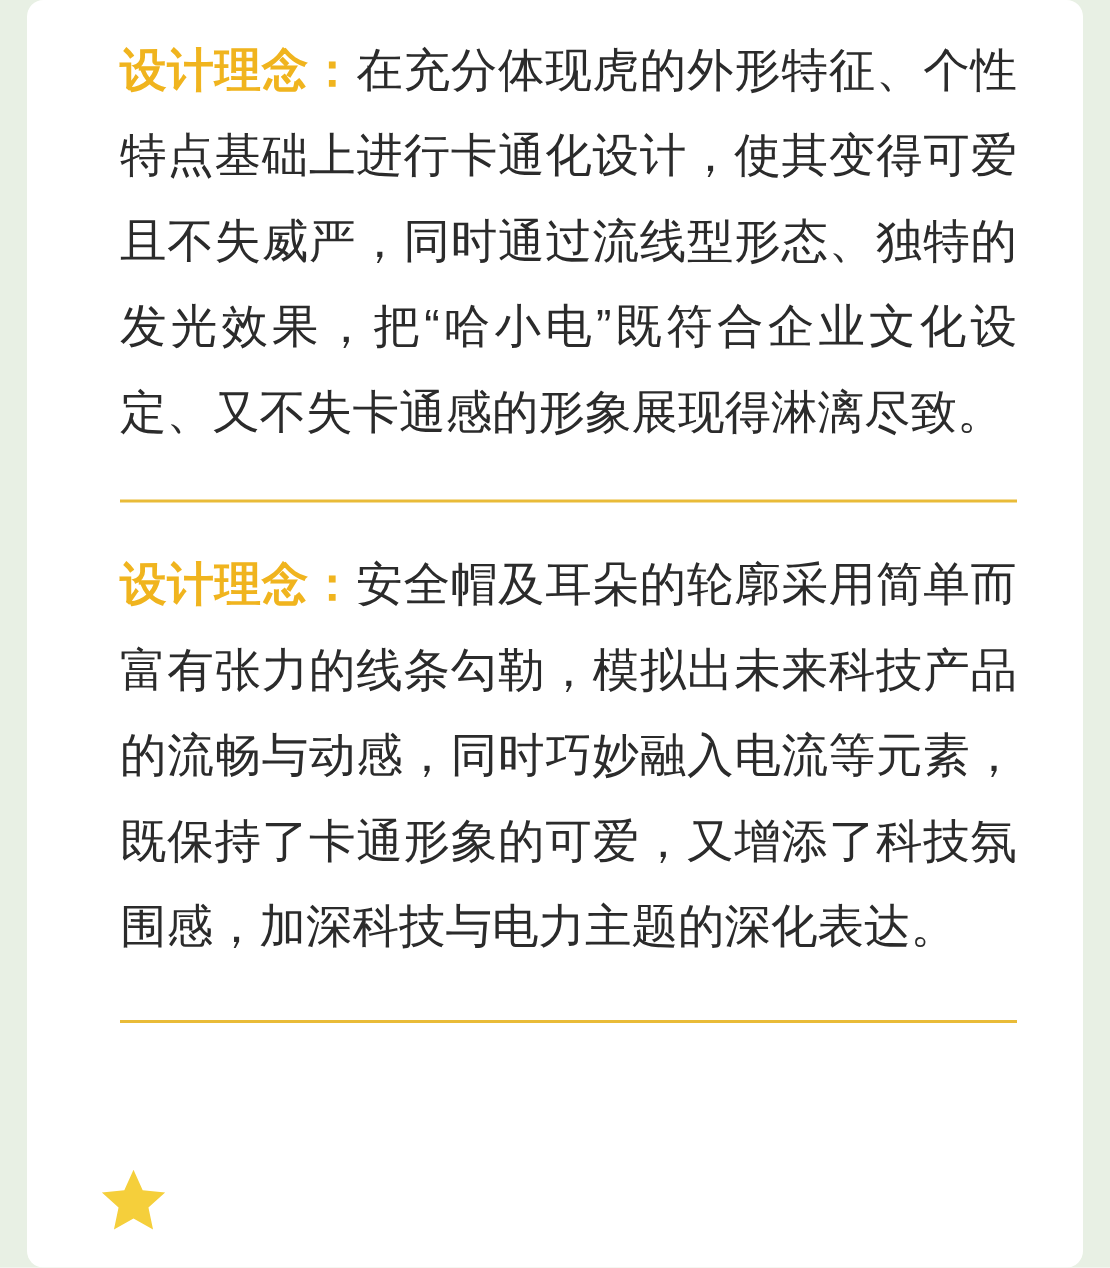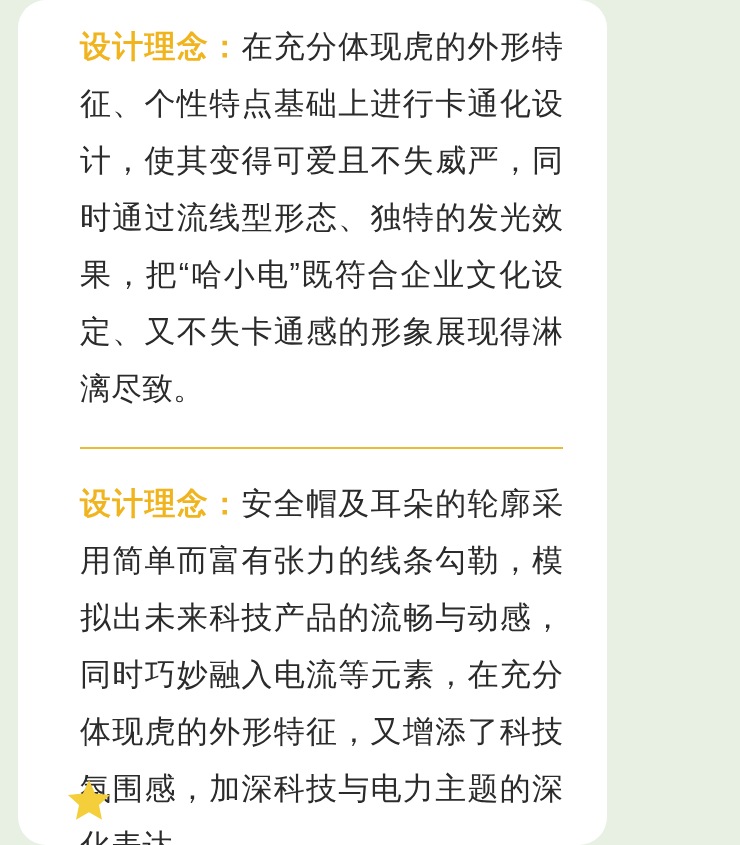--- a/index.html
+++ b/index.html
@@ -17,24 +17,24 @@
     position: relative;
     width: 740px;
     height: 845px;
     background: #e8f0e4;
     box-sizing: border-box;
   }
   .card {
     position: absolute;
     left: 18px;
     top: 0;
-    width: 589px;
+    width: 704px;
     height: 845px;
     background: #ffffff;
-    border-radius: 28px;
+    border-radius: 11px;
     box-sizing: border-box;
     overflow: hidden;
   }
   .card-inner {
     padding: 18px 44px 0 62px;
     box-sizing: border-box;
   }
   .section {
     position: relative;
   }
@@ -86,21 +86,21 @@
   <div class="card">
     <div class="card-inner">
 
       <div class="section">
         <p class="para"><span class="lead">设计理念：</span><span>在充分体现虎的外形特征、个性特点基础上进行卡通化设计，使其变得可爱且不失威严，同时通过流线型形态、独特的发光效果，把“哈小电”既符合企业文化设定、又不失卡通感的形象展现得淋漓尽致。</span></p>
       </div>
 
       <hr class="divider">
 
       <div class="section">
-        <p class="para"><span class="lead">设计理念：</span><span>安全帽及耳朵的轮廓采用简单而富有张力的线条勾勒，模拟出未来科技产品的流畅与动感，同时巧妙融入电流等元素，在充分体现虎的外形特征，又增添了科技氛围感，加深科技与电力主题的深化表达。</span></p>
+        <p class="para"><span class="lead">设计理念：</span><span>安全帽及耳朵的轮廓采用简单而富有张力的线条勾勒，模拟出未来科技产品的流畅与动感，同时巧妙融入电流等元素，既保持了卡通形象的可爱，又增添了科技氛围感，加深科技与电力主题的深化表达。</span></p>
       </div>
 
       <hr class="divider last">
 
       <div class="spacer-bottom"></div>
     </div>
 
     <div class="footer-mark">
       <svg class="star" viewBox="0 0 48 48" xmlns="http://www.w3.org/2000/svg" aria-hidden="true">
         <path d="M24 3 L30.4 17.2 L46 18.8 L34.4 29.2 L37.6 44.6 L24 36.8 L10.4 44.6 L13.6 29.2 L2 18.8 L17.6 17.2 Z" fill="#f5cf3b"></path>

